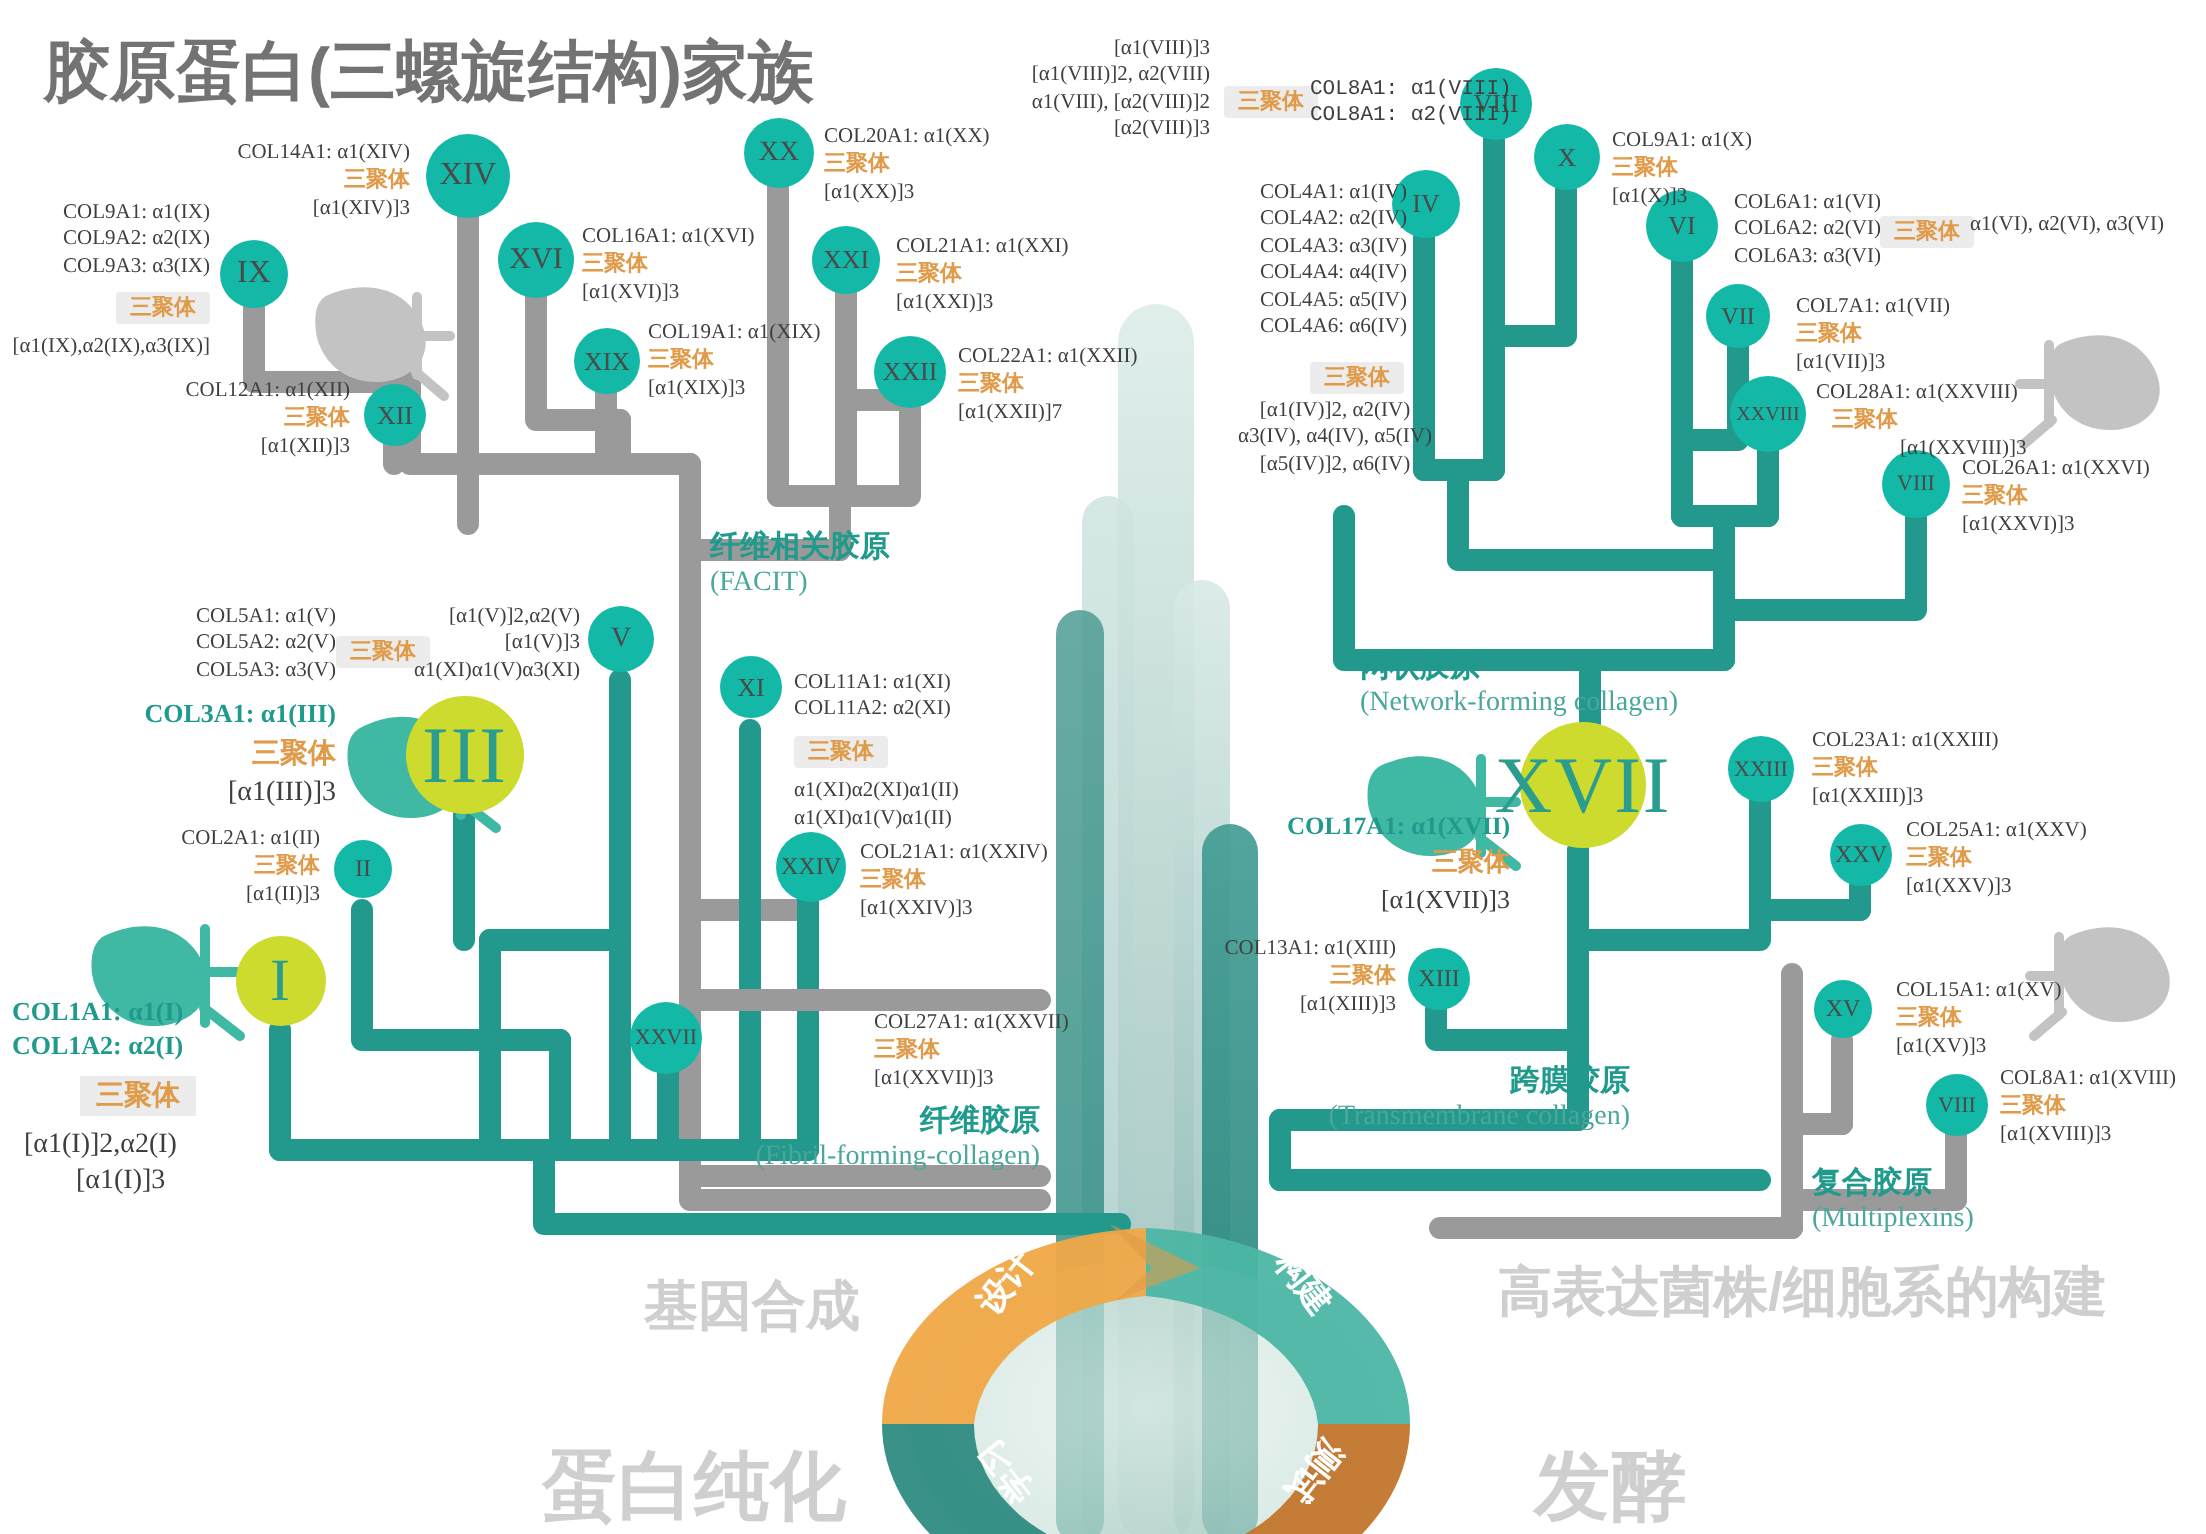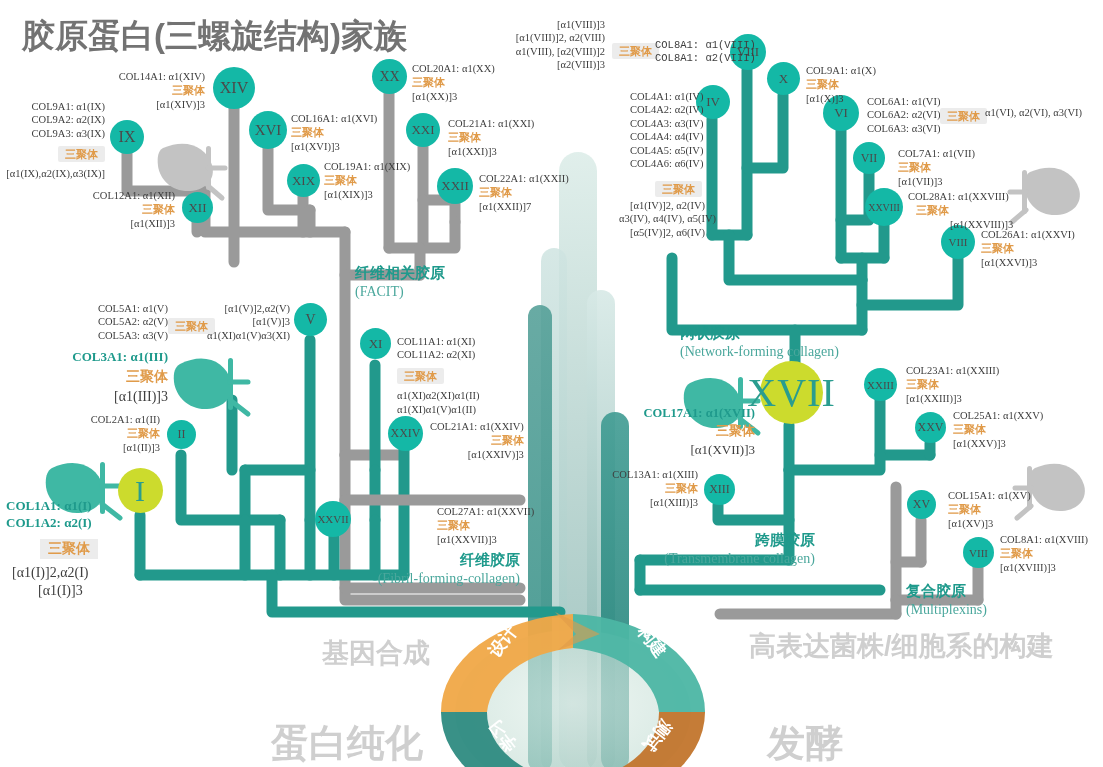--- a/index.html
+++ b/index.html
@@ -327,20 +327,23 @@
       </div>
 
     <div class="node grey" style="left:294px;top:303px;width:33px;height:33px;font-size:14px;">
       <span>V</span>
       </div>
 
     <div class="node grey" style="left:360px;top:328px;width:31px;height:31px;font-size:13px;">
       <span>XI</span>
       </div>
 
+    <div class="node big" style="left:203px;top:348px;width:59px;height:59px;">
+      <span>III</span>
+      </div>
 
     <div class="node grey" style="left:167px;top:420px;width:29px;height:29px;font-size:12px;">
       <span>II</span>
       </div>
 
     <div class="node big" style="left:118px;top:468px;width:45px;height:45px;">
       <span style="font-size:30px;">I</span>
       </div>
 
     <div class="node grey" style="left:388px;top:416px;width:35px;height:35px;font-size:12px;">
@@ -488,21 +491,21 @@
     </div>
 
     <div class="tb l" style="left:6px;top:498px;width:125px;text-align:left;">
       <div class="hl">COL1A1: α1(I)</div>
       <div class="hl">COL1A2: α2(I)</div>
       <div style="margin:7px 0 5px 34px;"><span class="hl-tri box">三聚体</span></div>
       <div class="hl-comp" style="margin-left:6px;">[α1(I)]2,α2(I)</div>
       <div class="hl-comp" style="margin-left:32px;">[α1(I)]3</div>
     </div>
 
-    <div class="tb l" style="left:430px;top:420px;text-align:right;">
+    <div class="tb l" style="left:430px;top:420px;">
       <div class="nm">COL21A1: α1(XXIV)</div>
       <div class="tri">三聚体</div>
       <div class="comp">[α1(XXIV)]3</div>
     </div>
 
     <div class="tb l" style="left:437px;top:505px;">
       <div class="nm">COL27A1: α1(XXVII)</div>
       <div class="tri">三聚体</div>
       <div class="comp">[α1(XXVII)]3</div>
     </div>

